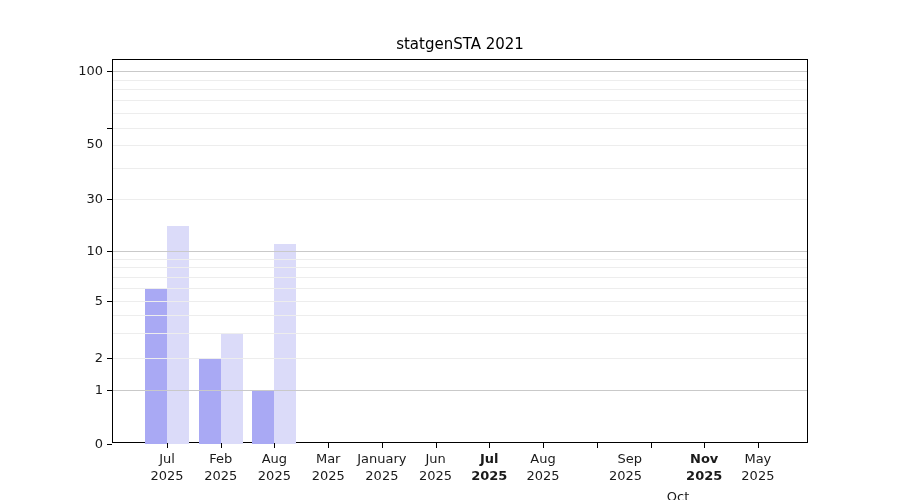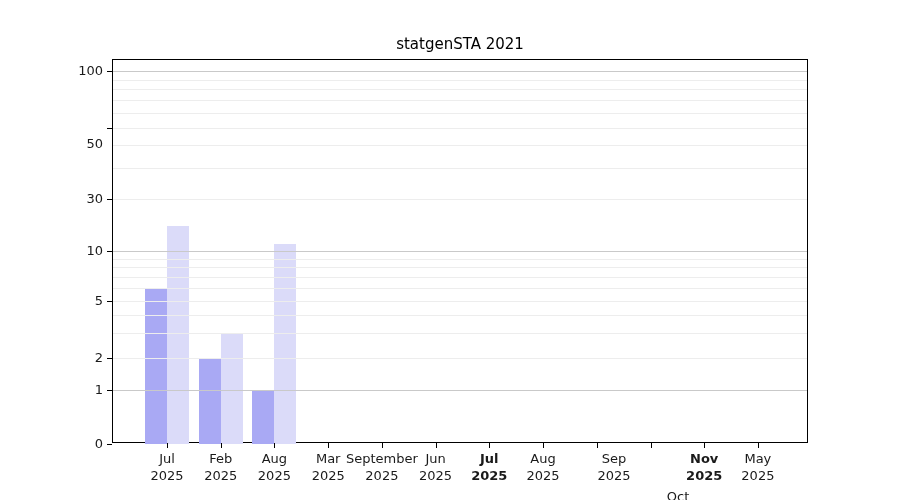--- a/index.html
+++ b/index.html
@@ -158,40 +158,40 @@
         <div class="">Aug</div>
         <div class="">2025</div>
       </div>
       <div class="xtick-mark" style="left: 215.2px;"></div>
       <div class="xtick-label" style="left: 175.2px;">
         <div class="">Mar</div>
         <div class="">2025</div>
       </div>
       <div class="xtick-mark" style="left: 268.9px;"></div>
       <div class="xtick-label" style="left: 228.9px;">
-        <div class="">September</div>
+        <div class="">January</div>
         <div class="">2025</div>
       </div>
       <div class="xtick-mark" style="left: 322.6px;"></div>
       <div class="xtick-label" style="left: 282.6px;">
         <div class="">Jun</div>
         <div class="">2025</div>
       </div>
       <div class="xtick-mark" style="left: 376.3px;"></div>
       <div class="xtick-label" style="left: 336.3px; font-weight: bold;">
         <div class="">Jul</div>
         <div class="">2025</div>
       </div>
       <div class="xtick-mark" style="left: 430px;"></div>
       <div class="xtick-label" style="left: 390px;">
         <div class="">Aug</div>
         <div class="">2025</div>
       </div>
       <div class="xtick-mark" style="left: 483.8px;"></div>
-      <div class="xtick-label" style="left: 461px;">
+      <div class="xtick-label" style="left: 449px; text-align: right;">
         <div class="">Sep</div>
         <div class="">2025</div>
       </div>
       <div class="xtick-mark" style="left: 537.5px;"></div>
       <div class="xtick-label" style="left: 525px; margin-top: 38px;">
         <div class="">Oct</div>
         <div class="">2025</div>
       </div>
       <div class="xtick-mark" style="left: 591.2px;"></div>
       <div class="xtick-label" style="left: 551.2px; font-weight: bold;">

